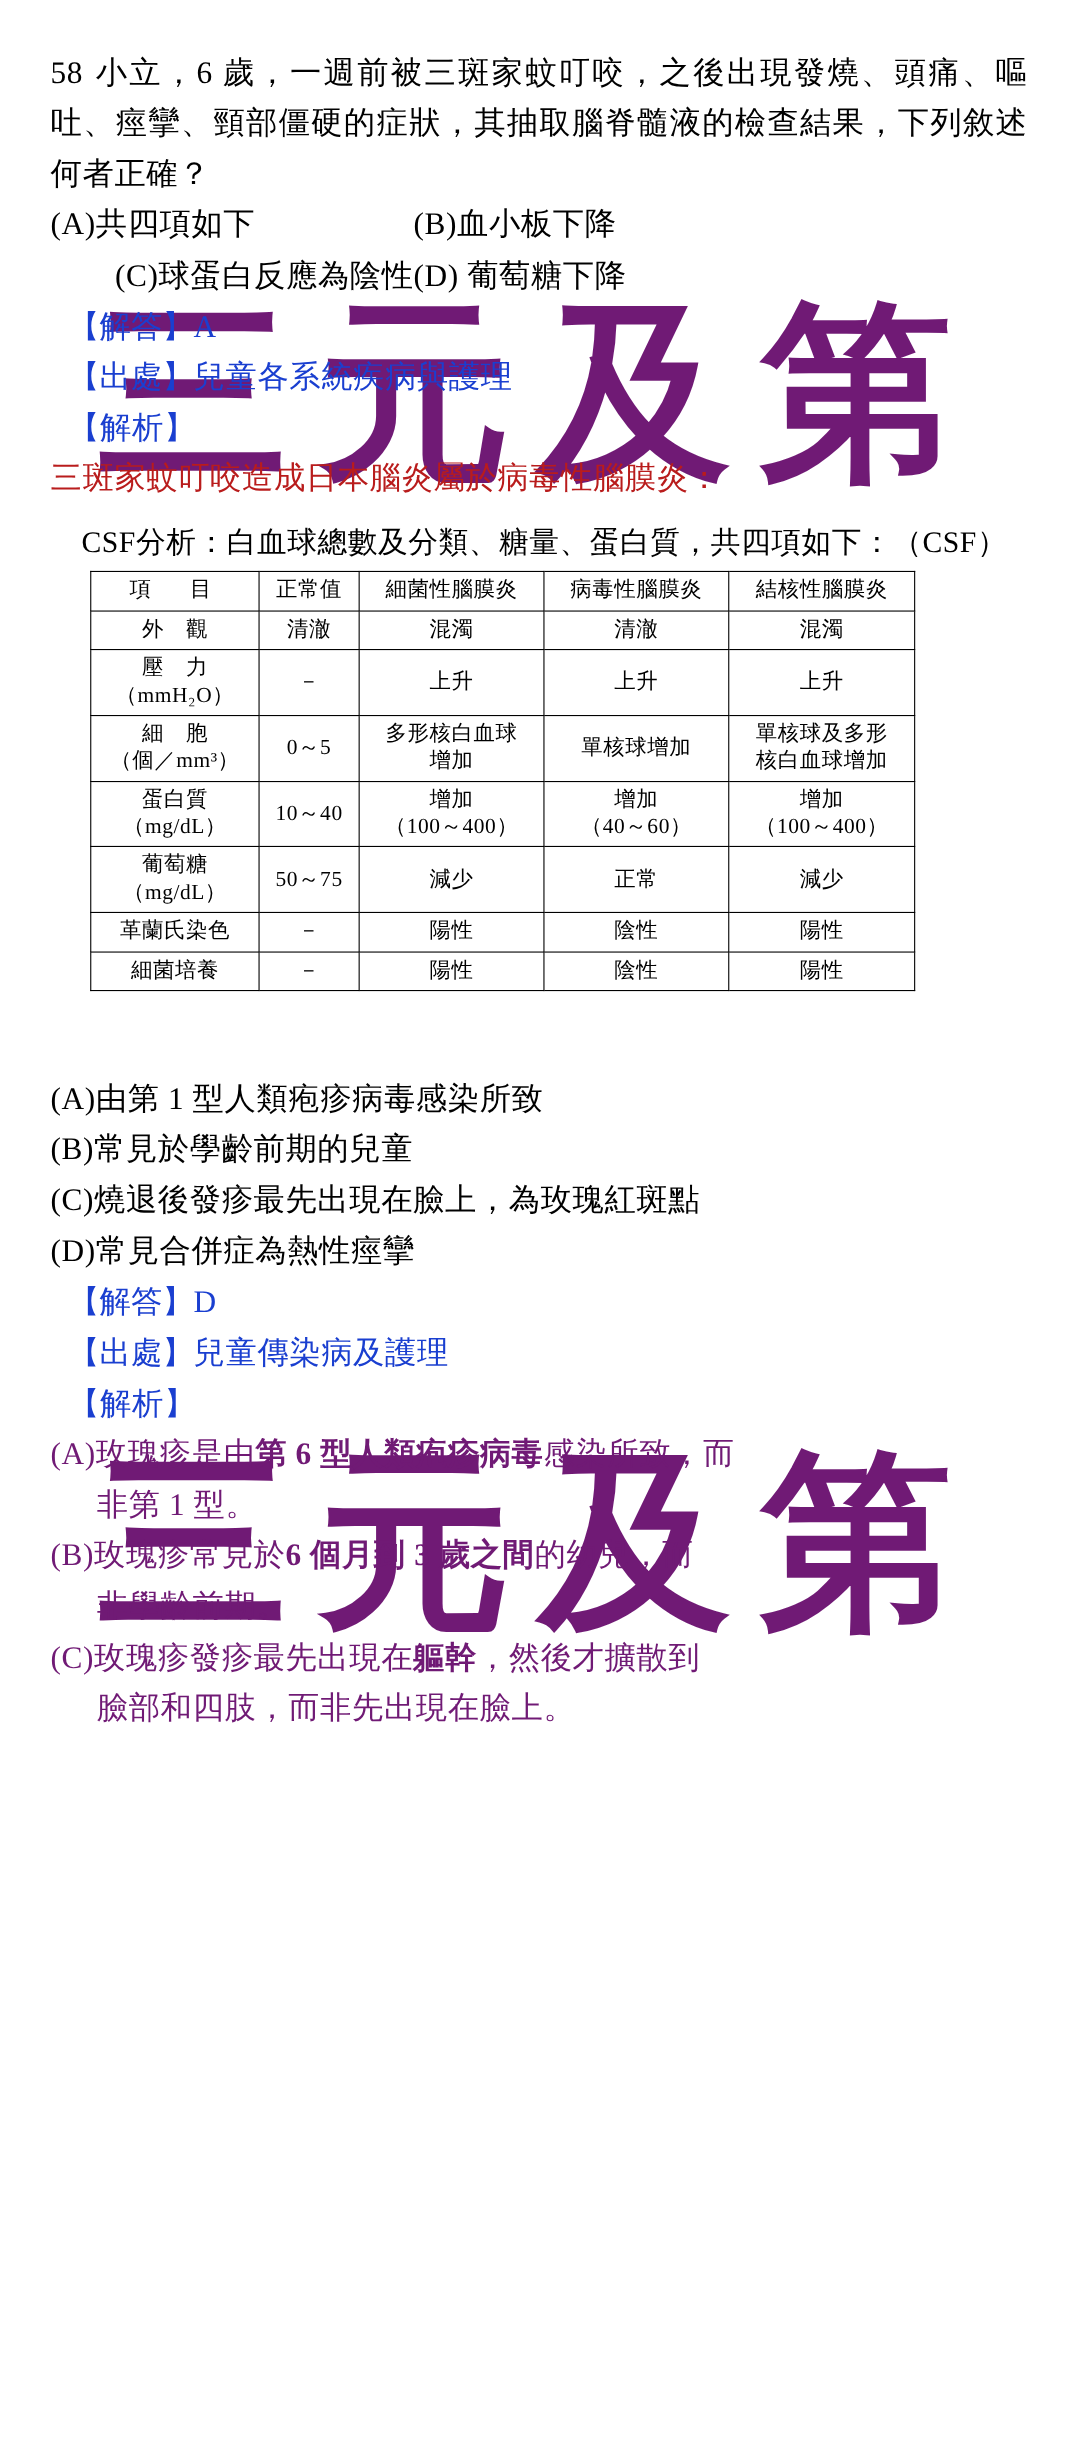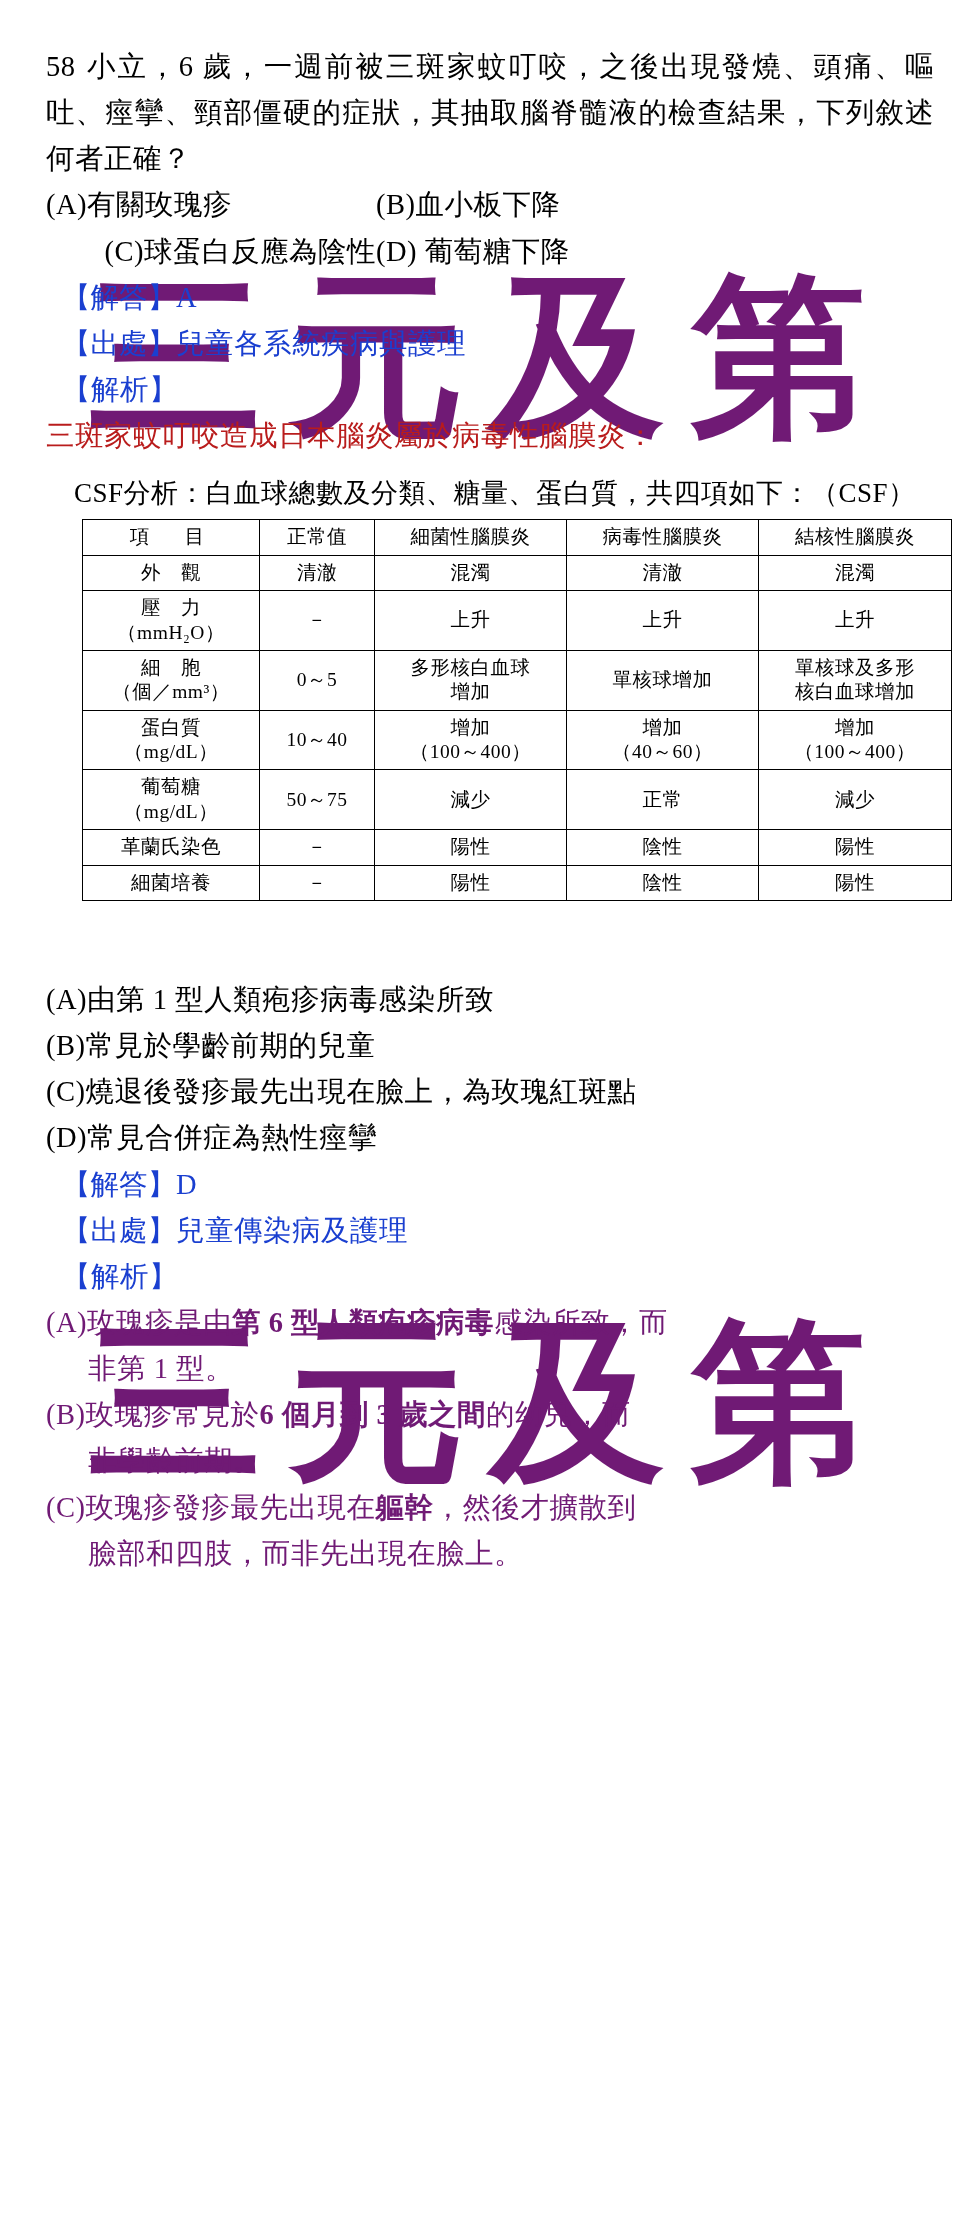--- a/index.html
+++ b/index.html
@@ -107,21 +107,21 @@
     width: 724px;
     margin-left: 28px;
     table-layout: fixed;
   }
   table.csf td, table.csf th {
     border: 1px solid #000000;
     text-align: center;
     vertical-align: middle;
     font-size: 19.5px;
     font-weight: normal;
-    padding: 5px 14px;
+    padding: 5px 2px;
     line-height: 1.25;
     letter-spacing: 0.5px;
     font-family: "Liberation Serif", "DejaVu Serif", serif;
     margin-left: 20px;
   }
   table.csf th {
     font-size: 19.5px;
   }
   table.csf .col0 { width: 148px; }
   table.csf .col1 { width: 86px; }
@@ -141,21 +141,21 @@
 
 <div class="page">
 
   <div class="q-block">
     <div class="q-text">
       <span class="q-num">58</span><span>小立，6 歲，一週前被三斑家蚊叮咬，之後出現發燒、頭痛、嘔吐、痙攣、頸部僵硬的症狀，其抽取腦脊髓液的檢查結果，下列敘述何者正確？</span>
     </div>
 
     <div class="opts">
       <div class="opt-row">
-        <div class="opt-a">(A)有關玫瑰疹</div>
+        <div class="opt-a">(A)共四項如下</div>
         <div>(B)血小板下降</div>
       </div>
       <div class="opt-row">
         <div class="opt-c">(C)球蛋白反應為陰性</div>
         <div>(D) 葡萄糖下降</div>
       </div>
     </div>
 
     <div class="meta-line">
       <span class="brk">【解答】</span><span>A</span>

